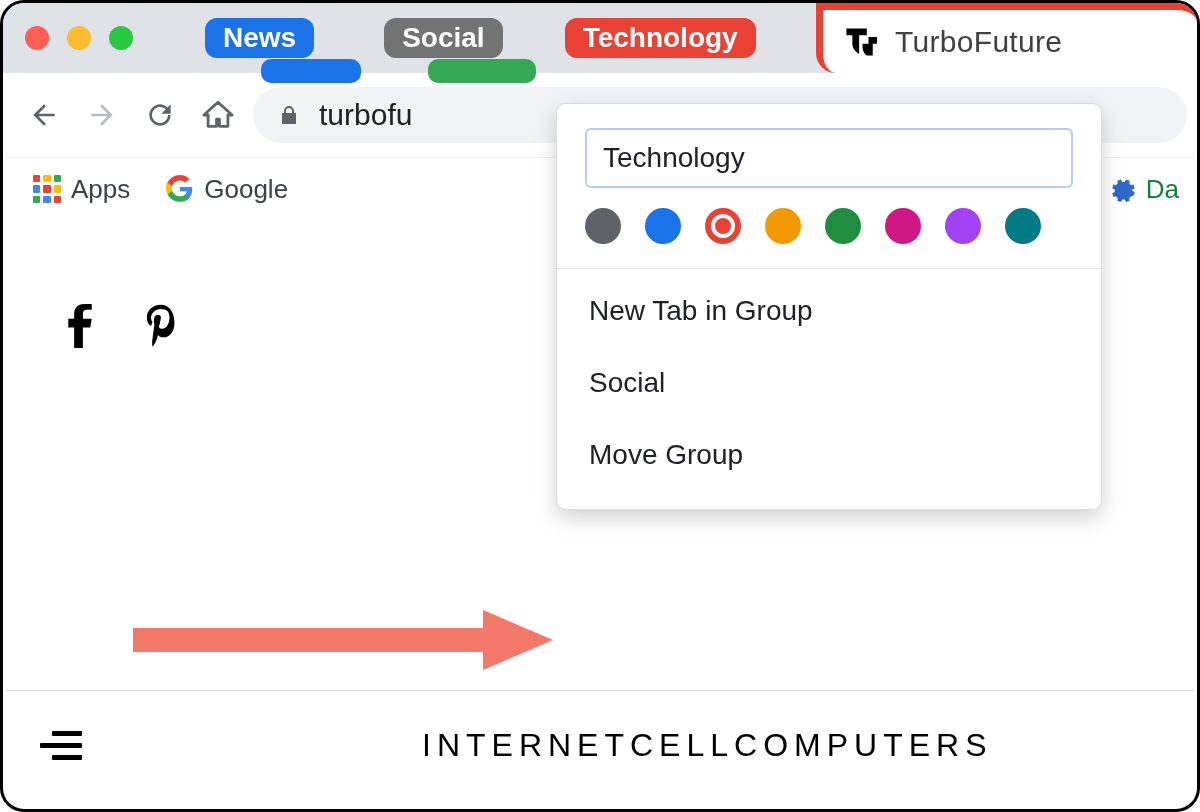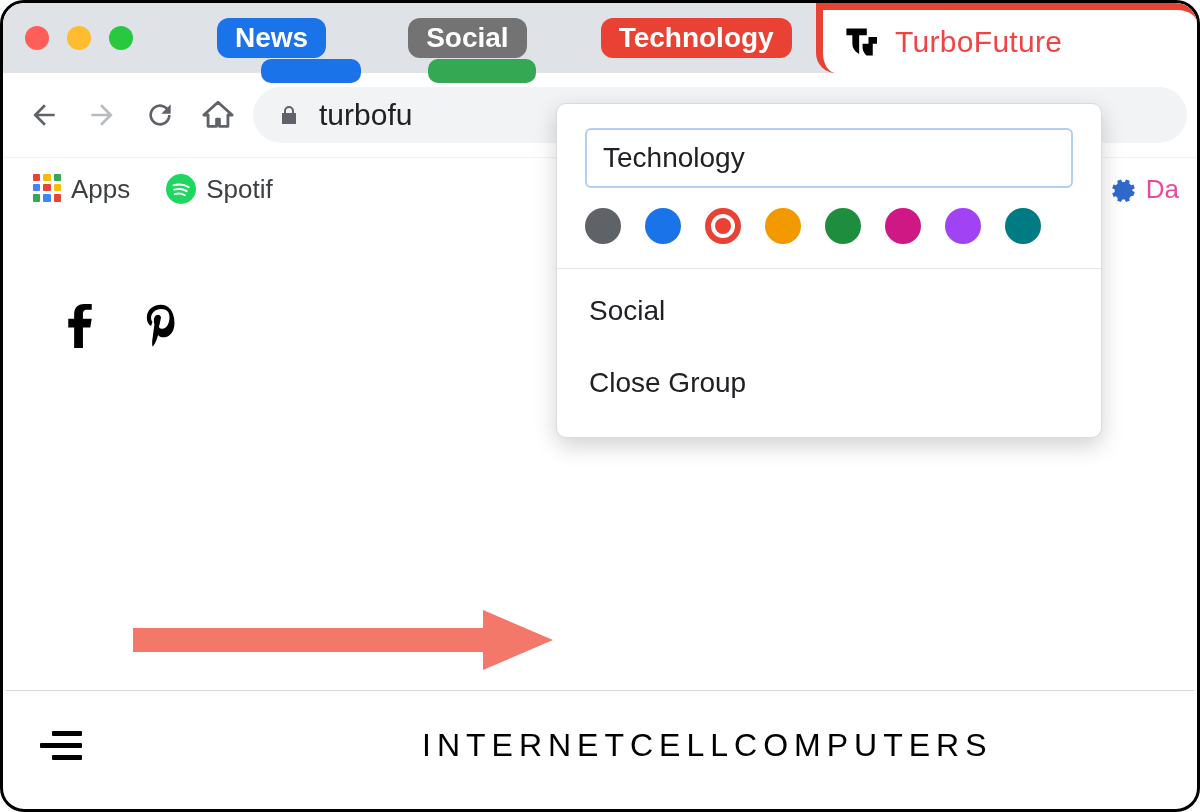--- a/index.html
+++ b/index.html
@@ -12,21 +12,21 @@
     position: relative;
   }
 
   
   .tab-strip {
     height: 70px;
     background: #dfe2e6;
     display: flex;
     align-items: center;
     padding-left: 22px;
-    gap: 24px;
+    gap: 12px;
     position: relative;
     border-top-left-radius: 20px;
     border-top-right-radius: 20px;
   }
   .traffic-lights {
     display: flex;
     gap: 18px;
     margin-right: 20px;
   }
   .traffic-light {
@@ -62,21 +62,21 @@
     display: flex;
     align-items: center;
     padding-left: 20px;
     gap: 18px;
   }
   .tf-logo {
     width: 34px; height: 34px;
   }
   .active-tab-title {
     font-size: 30px;
-    color: #ef4444;
+    color: #404040;
     font-weight: 500;
     letter-spacing: 0.3px;
   }
 
   
   .pill-row2 {
     position:absolute;
     top: 56px;
     left: 0;
     right: 0;
@@ -125,28 +125,28 @@
     background:#fff;
     display:flex;
     align-items:center;
     padding-left: 20px;
     gap: 16px;
     color:#3c4043;
     font-size: 26px;
     font-weight:500;
     position:relative;
   }
-  .bm-item { display:flex; gap:10px; cursor:pointer; padding:4px 10px; border-radius:6px;}
+  .bm-item { display:flex; align-items:center; gap:10px; cursor:pointer; padding:4px 10px; border-radius:6px;}
   .bm-ext {
     position:absolute;
     right: 18px;
     top: 50%;
     transform: translateY(-50%);
     display:flex; align-items:center; gap:10px;
-    color:#ec4899;
+    color:#15803d;
     font-size:26px;
     font-weight:500;
   }
   .apps-icon {
     width:28px; height:28px;
     display:grid;
     grid-template-columns:repeat(3,1fr);
     grid-template-rows:repeat(3,1fr);
     gap:3px;
   }
@@ -330,25 +330,27 @@
       <span style="background:#4285f4"></span>
         <span style="background:#ea4335"></span>
         <span style="background:#fbbc05"></span>
       <span style="background:#34a853"></span>
         <span style="background:#4285f4"></span>
         <span style="background:#ea4335"></span>
     </div>
     <span>Apps</span>
   </div>
   <div class="bm-item">
-    <svg width="30" height="30" viewBox="0 0 24 24">
-      <circle cx="12" cy="12" r="12" fill="#1ed760"></circle>
-      <path d="M6 9c4-1 9-.5 12 1.5M6.5 12.5c3.5-.8 7.5-.4 10 1.2M7 16c3-.6 6-.3 8 1" stroke="#fff" stroke-width="1.6" fill="none" stroke-linecap="round"></path>
+    <svg width="28" height="28" viewBox="0 0 48 48">
+      <path fill="#4285F4" d="M45 24.5c0-1.6-.1-2.8-.4-4H24v7.3h11.8c-.5 3-2.2 5.5-4.8 7.2v5.9h7.7C43 36.8 45 31.2 45 24.5z"></path>
+      <path fill="#34A853" d="M24 46c6.5 0 11.9-2.1 15.8-5.8l-7.7-5.9c-2.1 1.4-4.9 2.3-8.1 2.3-6.2 0-11.5-4.2-13.4-9.8H2.7v6.1C6.6 40.8 14.6 46 24 46z"></path>
+      <path fill="#FBBC05" d="M10.6 26.8c-.5-1.4-.8-3-.8-4.8s.3-3.4.8-4.8v-6.1H2.7C1 14.7 0 18.7 0 22s1 7.3 2.7 10.9l7.9-6.1z"></path>
+      <path fill="#EA4335" d="M24 9.5c3.5 0 6.6 1.2 9.1 3.6l6.8-6.8C35.9 2.4 30.5 0 24 0 14.6 0 6.6 5.2 2.7 12.9l7.9 6.1C12.5 13.4 17.8 9.5 24 9.5z"></path>
     </svg>
-    <span>Spotif</span>
+    <span>Google</span>
   </div>
   <div class="bm-ext">
     <svg width="30" height="30" viewBox="0 0 24 24">
       <path fill="#3268c9" d="M12 8a4 4 0 1 0 0 8 4 4 0 0 0 0-8zm9 4l2-1-1-3-2 .6a8 8 0 0 0-1.4-1.4L19 5l-3-1-1 2a8 8 0 0 0-2 0L12 4 9 5l.4 2.2A8 8 0 0 0 8 8.6L6 8 5 11l2 1a8 8 0 0 0 0 2l-2 1 1 3 2-.6a8 8 0 0 0 1.4 1.4L9 21l3 1 1-2a8 8 0 0 0 2 0l1 2 3-1-.4-2.2a8 8 0 0 0 1.4-1.4L22 17l1-3-2-1a8 8 0 0 0 0-2z"></path>
     </svg>
     <span>Da</span>
   </div>
 </div>
 
 <div class="content">
@@ -384,20 +386,21 @@
     <div class="color-swatch selected"></div>
     <div class="color-swatch" style="background:#f29900"></div>
     <div class="color-swatch" style="background:#1e8e3e"></div>
     <div class="color-swatch" style="background:#d01884"></div>
     <div class="color-swatch" style="background:#a142f4"></div>
     <div class="color-swatch" style="background:#007b83"></div>
   </div>
 
   <div class="menu-sep"></div>
 
+  <div class="menu-item">New Tab in Group</div>
   <div class="menu-item">Social</div>
-  <div class="menu-item">Close Group</div>
+  <div class="menu-item">Move Group</div>
 </div>
 
 <svg class="anno-arrow" width="420" height="70" viewBox="0 0 420 70">
   <line x1="0" y1="35" x2="360" y2="35" stroke="#f4786a" stroke-width="24" stroke-linecap="round"></line>
   <polygon points="350,5 420,35 350,65" fill="#f4786a"></polygon>
 </svg>
 
 </body></html>

